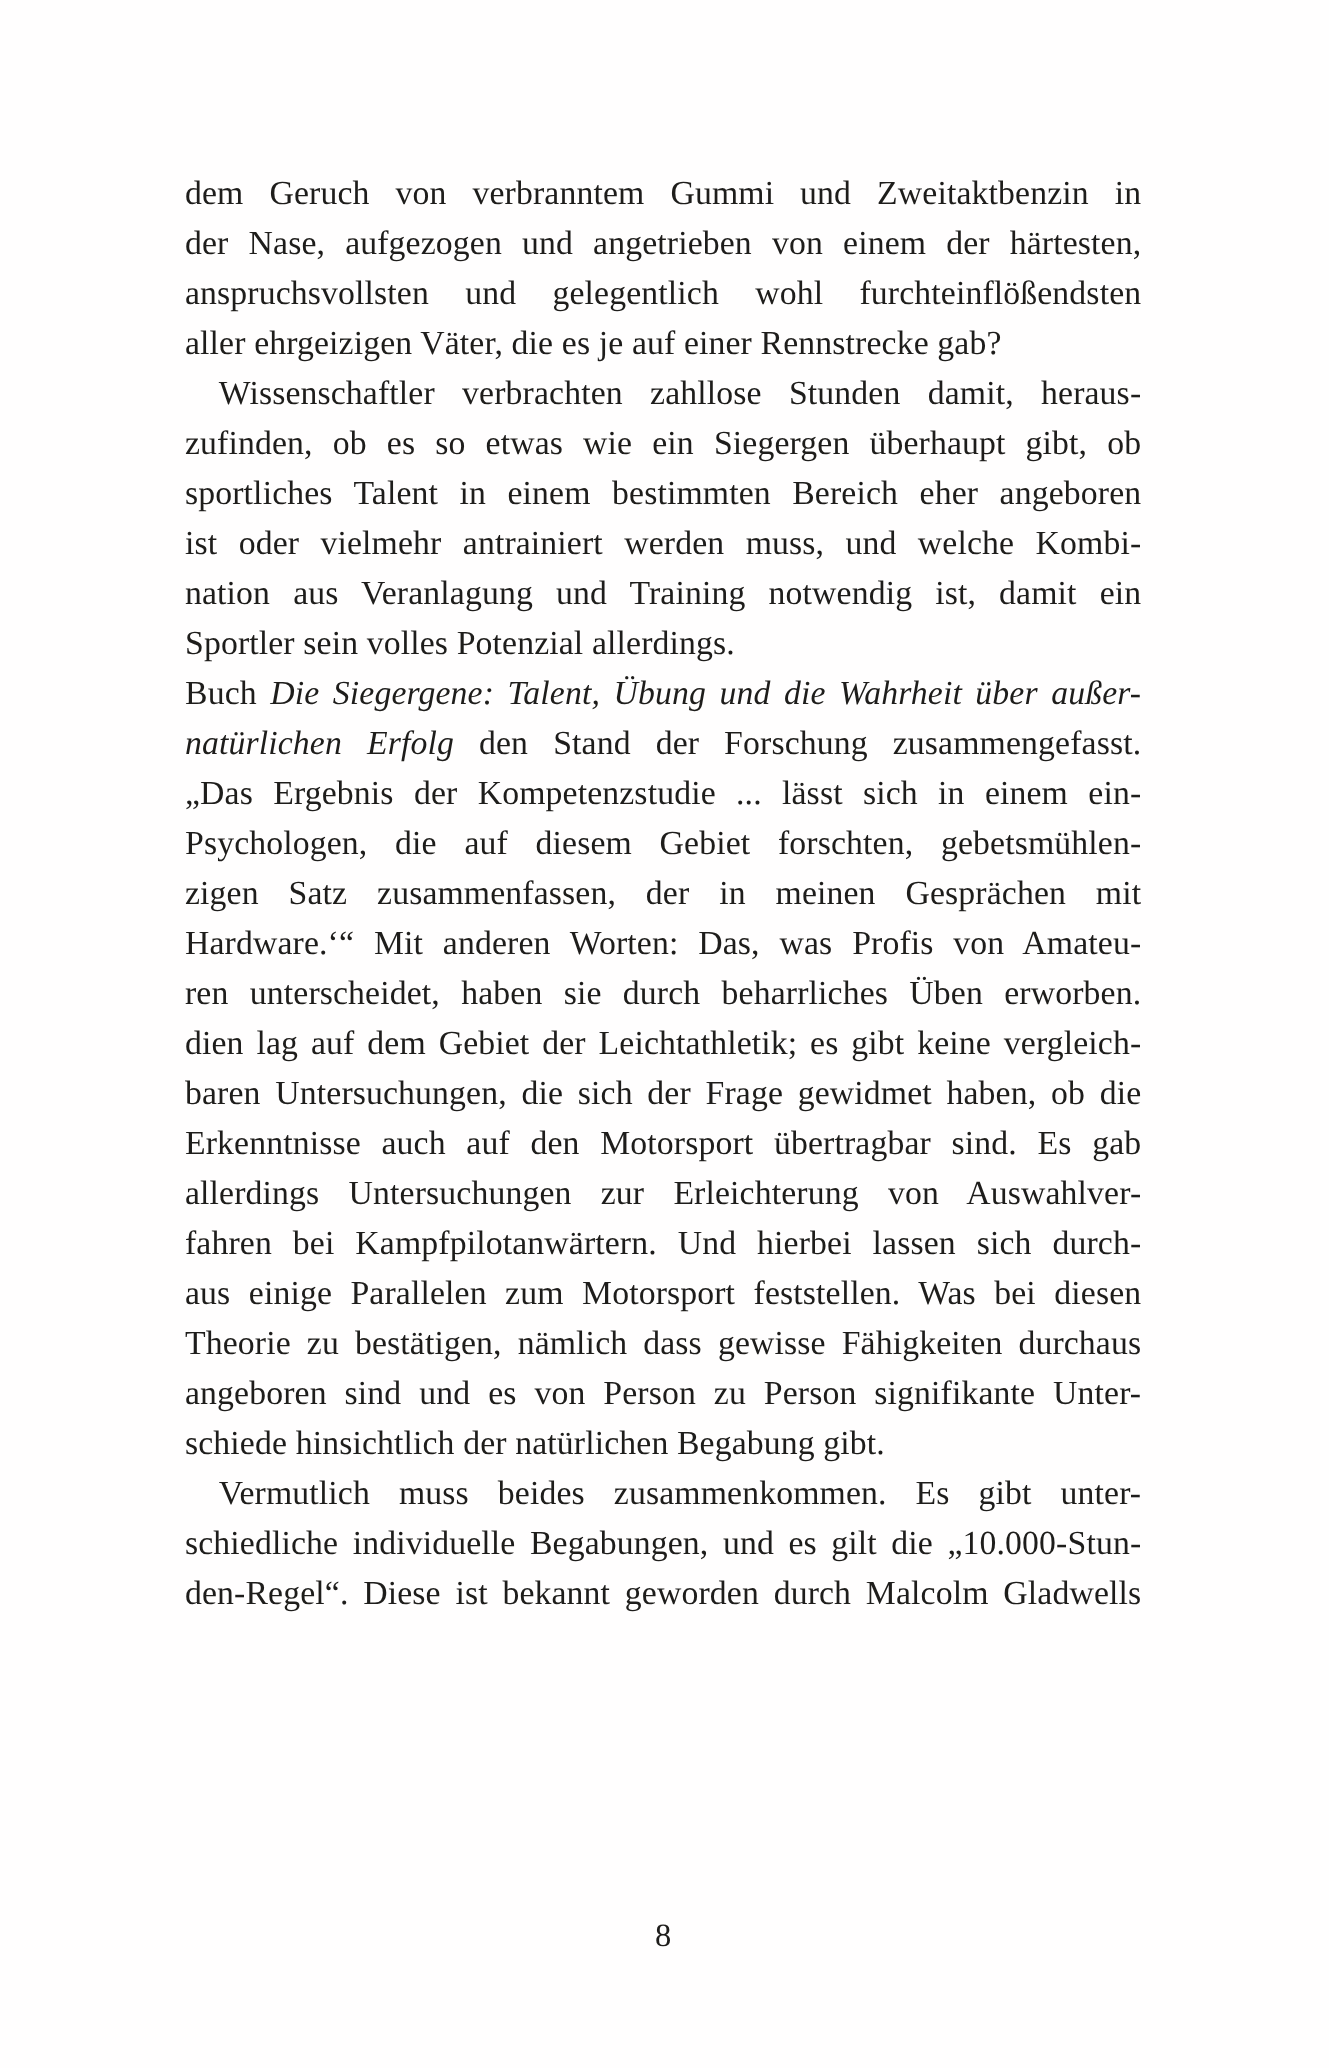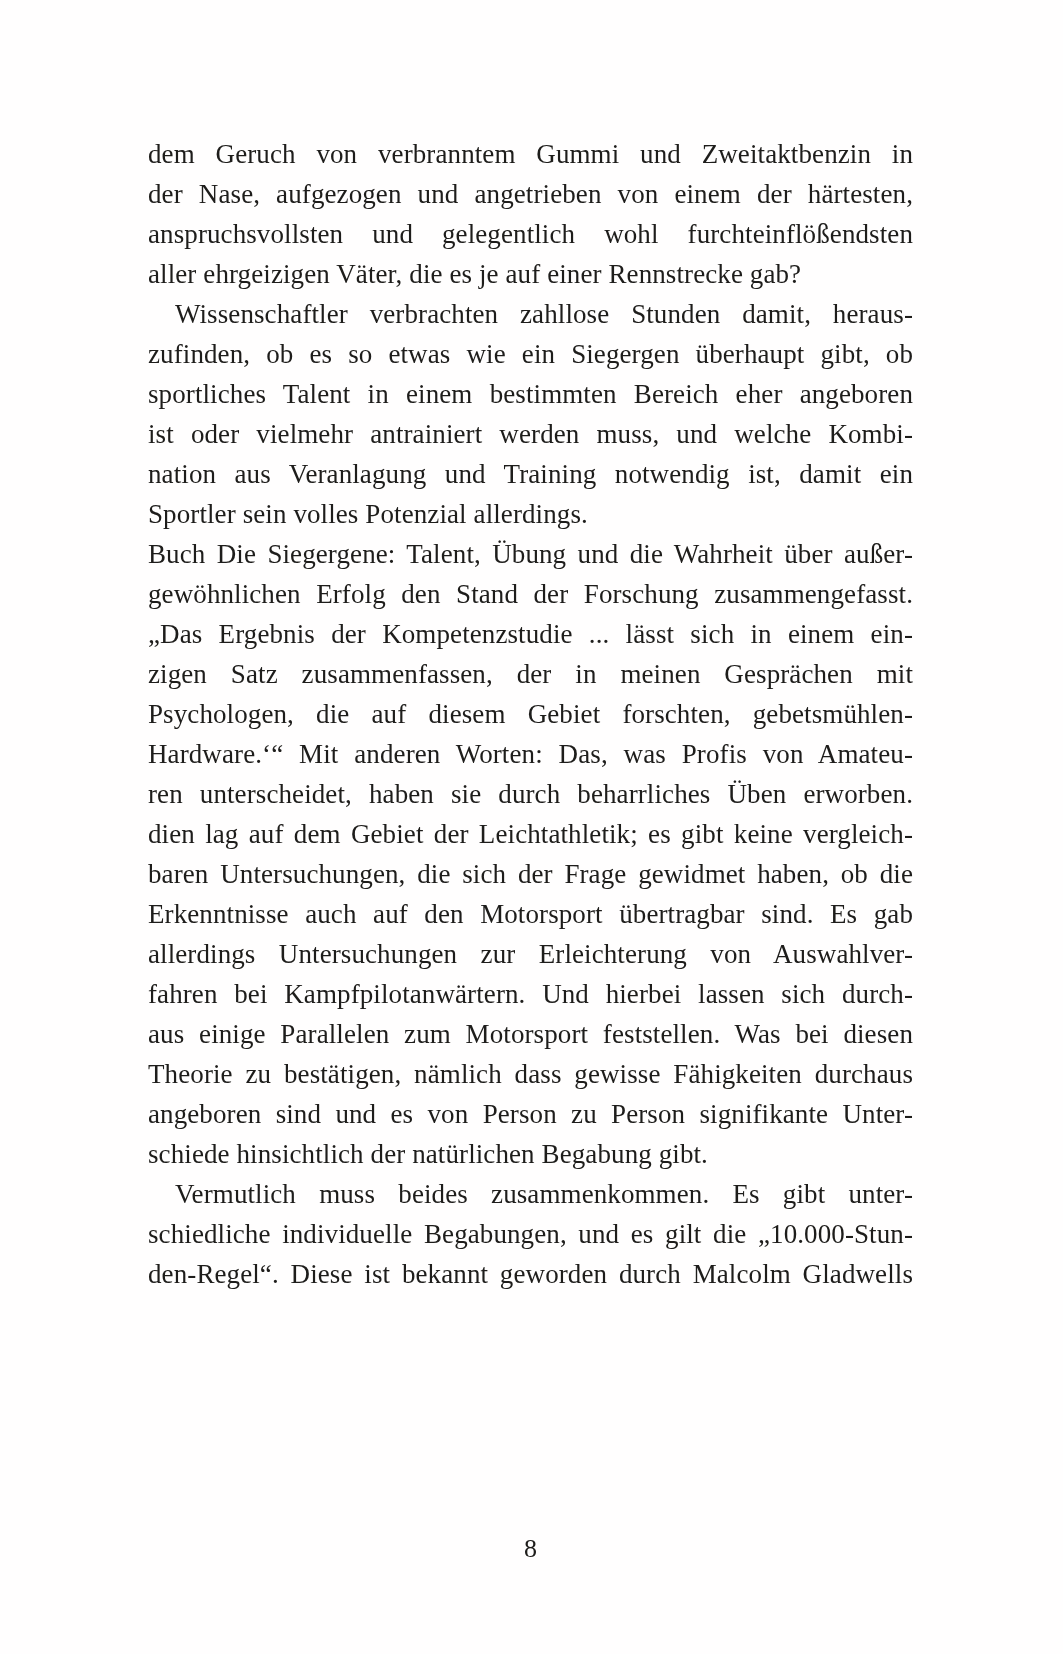--- a/index.html
+++ b/index.html
@@ -37,20 +37,21 @@
     -moz-text-align-last: justify;
   }
   .line.end {
     text-align-last: left;
     -moz-text-align-last: left;
   }
   .line.indent {
     text-indent: 27px;
   }
   .italic {
+    font-style: italic;
   }
   .page-number {
     position: absolute;
     left: 148px;
     top: 1534px;
     width: 765px;
     text-align: center;
     font-size: 26px;
     color: #1e1d1b;
   }
@@ -64,24 +65,24 @@
       <div class="line"><span>der Nase, aufgezogen und angetrieben von einem der härtesten,</span></div>
       <div class="line"><span>anspruchsvollsten und gelegentlich wohl furchteinflößendsten</span></div>
       <div class="line end"><span>aller ehrgeizigen Väter, die es je auf einer Rennstrecke gab?</span></div>
       <div class="line indent"><span>Wissenschaftler verbrachten zahllose Stunden damit, heraus-</span></div>
       <div class="line"><span>zufinden, ob es so etwas wie ein Siegergen überhaupt gibt, ob</span></div>
       <div class="line"><span>sportliches Talent in einem bestimmten Bereich eher angeboren</span></div>
       <div class="line"><span>ist oder vielmehr antrainiert werden muss, und welche Kombi-</span></div>
       <div class="line"><span>nation aus Veranlagung und Training notwendig ist, damit ein</span></div>
       <div class="line end"><span>Sportler sein volles Potenzial allerdings.</span></div>
       <div class="line"><span>Buch </span><span class="italic">Die Siegergene: Talent, Übung und die Wahrheit über außer-</span></div>
-      <div class="line"><span class="italic">gewöhnlichen Erfolg</span><span> den Stand der Forschung zusammengefasst.</span></div>
+      <div class="line"><span class="italic">natürlichen Erfolg</span><span> den Stand der Forschung zusammengefasst.</span></div>
       <div class="line"><span>„Das Ergebnis der Kompetenzstudie ... lässt sich in einem ein-</span></div>
+      <div class="line"><span>Psychologen, die auf diesem Gebiet forschten, gebetsmühlen-</span></div>
       <div class="line"><span>zigen Satz zusammenfassen, der in meinen Gesprächen mit</span></div>
-      <div class="line"><span>Psychologen, die auf diesem Gebiet forschten, gebetsmühlen-</span></div>
       <div class="line"><span>Hardware.‘“ Mit anderen Worten: Das, was Profis von Amateu-</span></div>
       <div class="line"><span>ren unterscheidet, haben sie durch beharrliches Üben erworben.</span></div>
       <div class="line"><span>dien lag auf dem Gebiet der Leichtathletik; es gibt keine vergleich-</span></div>
       <div class="line"><span>baren Untersuchungen, die sich der Frage gewidmet haben, ob die</span></div>
       <div class="line"><span>Erkenntnisse auch auf den Motorsport übertragbar sind. Es gab</span></div>
       <div class="line"><span>allerdings Untersuchungen zur Erleichterung von Auswahlver-</span></div>
       <div class="line"><span>fahren bei Kampfpilotanwärtern. Und hierbei lassen sich durch-</span></div>
       <div class="line"><span>aus einige Parallelen zum Motorsport feststellen. Was bei diesen</span></div>
       <div class="line"><span>Theorie zu bestätigen, nämlich dass gewisse Fähigkeiten durchaus</span></div>
       <div class="line"><span>angeboren sind und es von Person zu Person signifikante Unter-</span></div>

